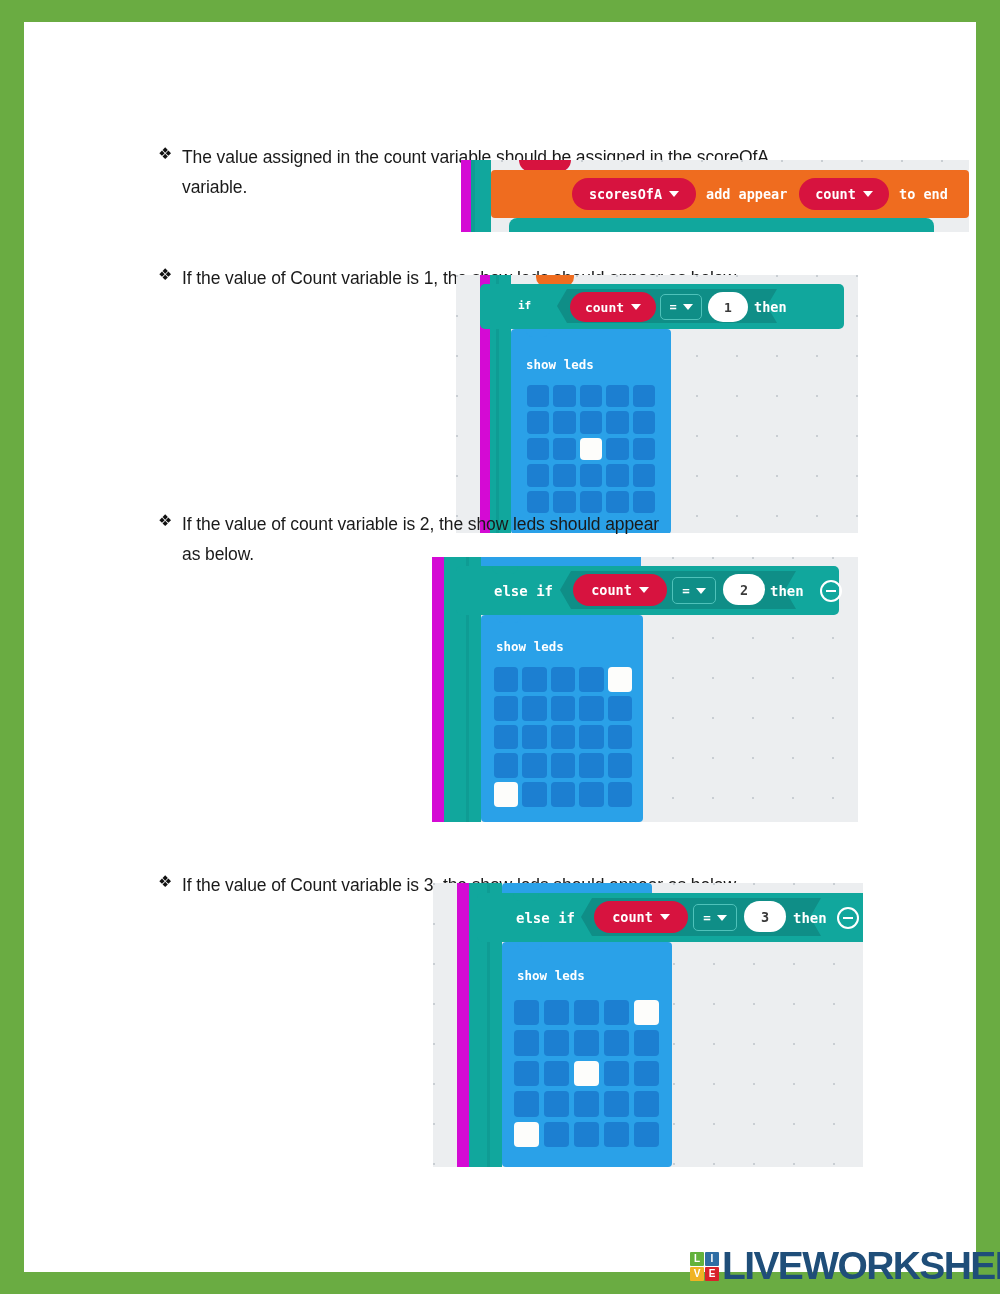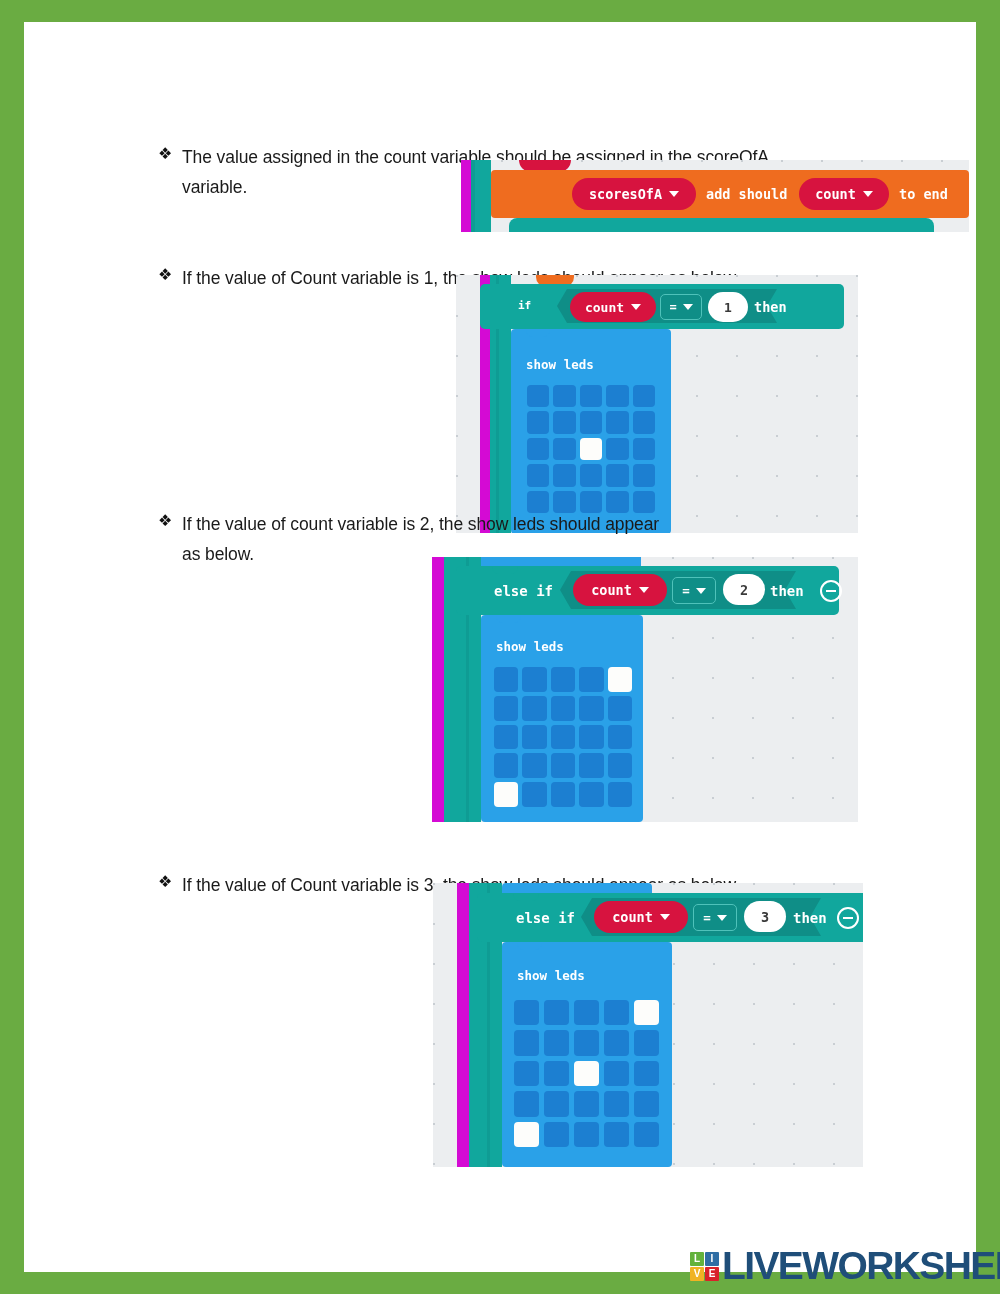--- a/index.html
+++ b/index.html
@@ -221,21 +221,21 @@
 
     <div class="blk-red-stub" style="left:58px; top:0px; width:52px; height:12px;"></div>
 
     <div class="blk-orange" style="left:30px; top:10px; width:478px; height:48px;"></div>
 
     <div class="pill pill-red" style="left:111px; top:18px; width:124px; height:32px; font-size:13.5px;">
       <span>scoresOfA</span>
       <span class="caret"></span>
     </div>
 
-    <div class="kw" style="left:245px; top:26px; font-size:13.5px;">add should</div>
+    <div class="kw" style="left:245px; top:26px; font-size:13.5px;">add appear</div>
 
     <div class="pill pill-red" style="left:338px; top:18px; width:90px; height:32px; font-size:13.5px;">
       <span>count</span>
       <span class="caret"></span>
     </div>
 
     <div class="kw" style="left:438px; top:26px; font-size:13.5px;">to end</div>
 
     <div class="blk-teal-stub" style="left:48px; top:58px; width:425px; height:14px;"></div>
   </div>

